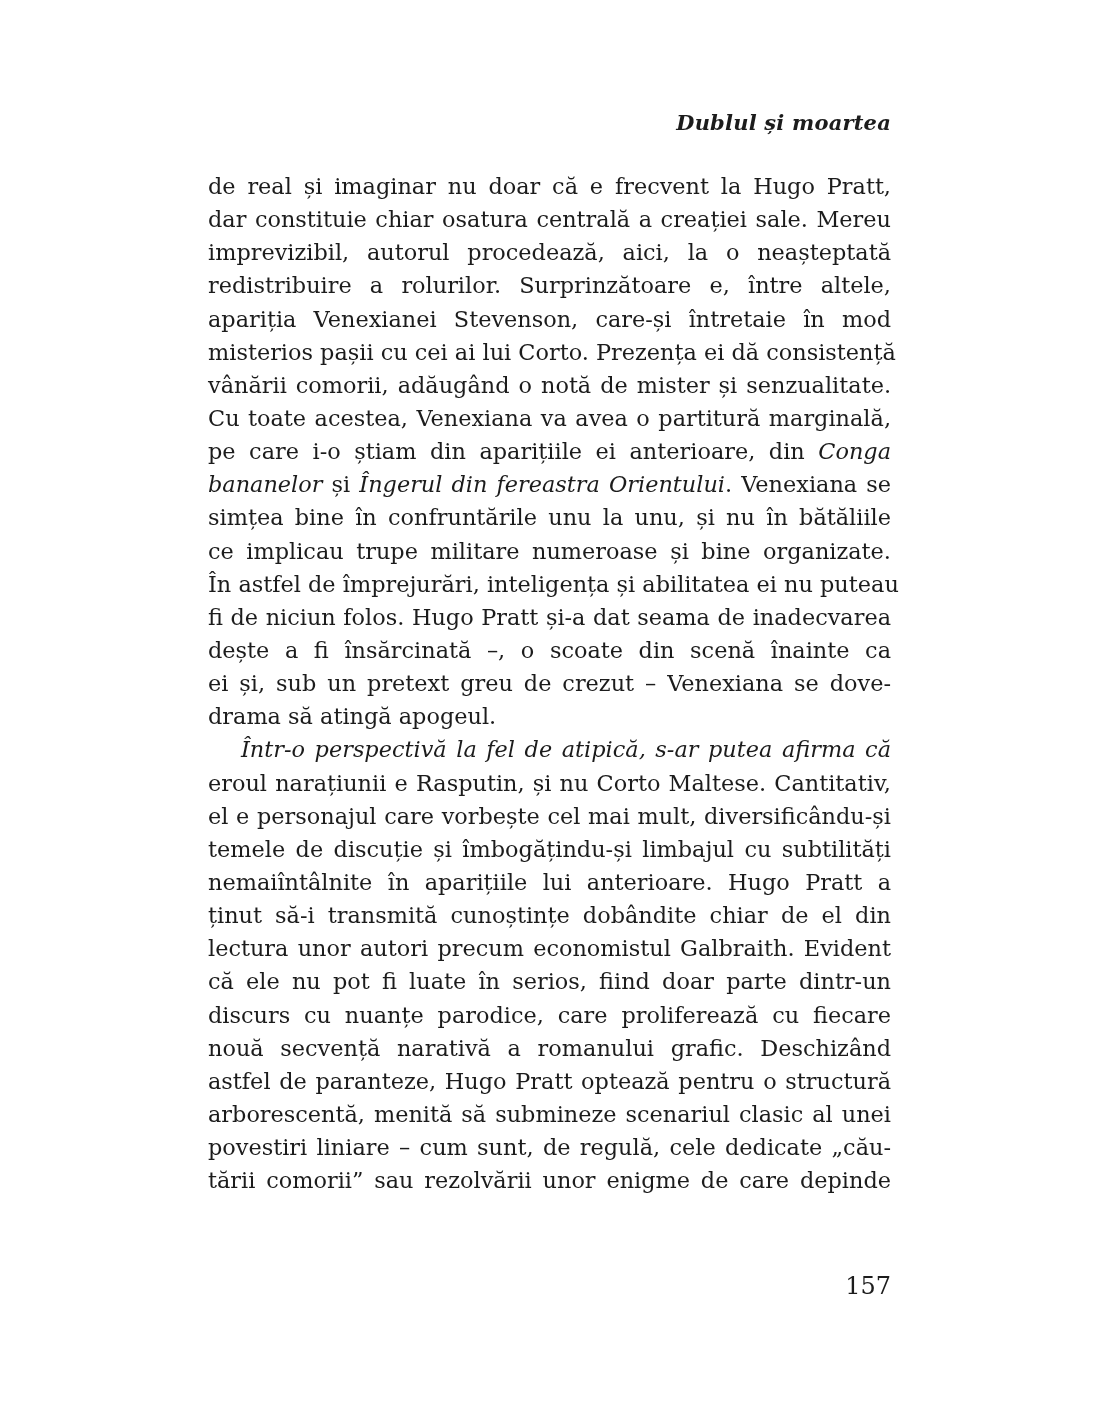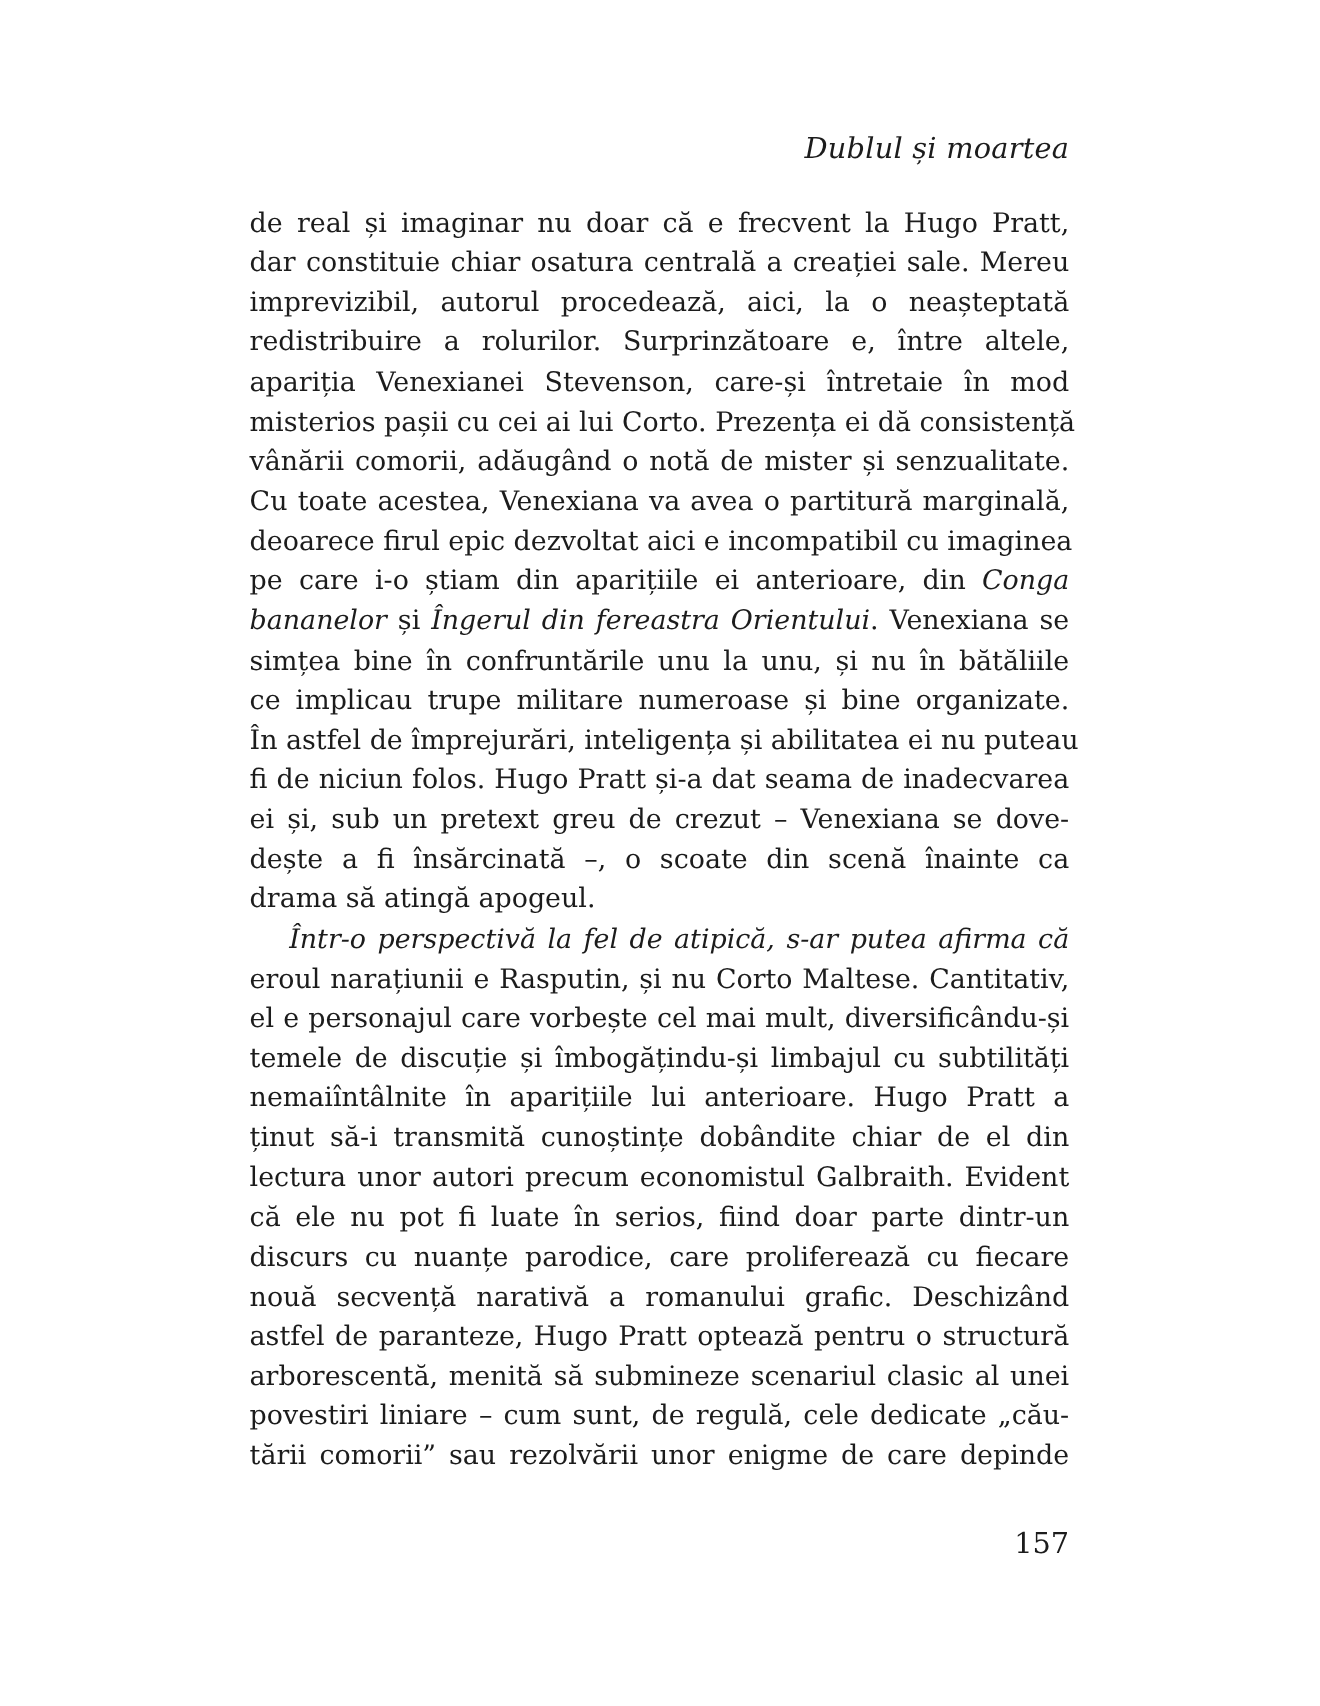--- a/index.html
+++ b/index.html
@@ -1,19 +1,19 @@
 <!DOCTYPE html>
 <html><head>
 <meta charset="utf-8">
 <style>
   html, body { margin: 0; padding: 0; background: #ffffff; }
   body { width: 1100px; height: 1422px; position: relative; overflow: hidden;
          font-family: "DejaVu Serif", "Liberation Serif", serif; color: #1c1c1c; }
   .running-head { position: absolute; top: 110px; right: 209px;
-                  font-style: italic; font-size: 24px; letter-spacing: 0.2px; }
+                  font-style: italic; font-size: 21px; letter-spacing: 0.2px; font-weight: bold; }
   .body-text { position: absolute; top: 170px; left: 208px; width: 683px; }
   .line { display: block; height: 33.15px; line-height: 33.15px; font-size: 22.4px;
           white-space: nowrap; text-align: justify; text-align-last: justify; }
   .line.last { text-align-last: left; }
   .line.indent { padding-left: 33px; font-style: italic; }
   .page-number { position: absolute; top: 1272px; right: 209px; font-size: 24px; }
   i { font-style: italic; margin-top: 25px; }
 </style>
 </head>
 <body>
@@ -22,29 +22,28 @@
 
 <div class="body-text">
   <span class="line">de real și imaginar nu doar că e frecvent la Hugo Pratt,</span>
   <span class="line">dar constituie chiar osatura centrală a creației sale. Mereu</span>
   <span class="line">imprevizibil, autorul procedează, aici, la o neașteptată</span>
   <span class="line">redistribuire a rolurilor. Surprinzătoare e, între altele,</span>
   <span class="line">apariția Venexianei Stevenson, care-și întretaie în mod</span>
   <span class="line">misterios pașii cu cei ai lui Corto. Prezența ei dă consistență</span>
   <span class="line">vânării comorii, adăugând o notă de mister și senzualitate.</span>
   <span class="line">Cu toate acestea, Venexiana va avea o partitură marginală,</span>
-  <span class="line">deoarece firul epic dezvoltat aici e incompatibil cu imaginea</span>
   <span class="line"><span>pe care i-o știam din aparițiile ei anterioare, din </span><i>Conga</i></span>
   <span class="line"><i>bananelor</i><span> și </span><i>Îngerul din fereastra Orientului</i><span>. Venexiana se</span></span>
   <span class="line">simțea bine în confruntările unu la unu, și nu în bătăliile</span>
   <span class="line">ce implicau trupe militare numeroase și bine organizate.</span>
   <span class="line">În astfel de împrejurări, inteligența și abilitatea ei nu puteau</span>
   <span class="line">fi de niciun folos. Hugo Pratt și-a dat seama de inadecvarea</span>
+  <span class="line">dește a fi însărcinată –, o scoate din scenă înainte ca</span>
   <span class="line">ei și, sub un pretext greu de crezut – Venexiana se dove-</span>
-  <span class="line">dește a fi însărcinată –, o scoate din scenă înainte ca</span>
   <span class="line last">drama să atingă apogeul.</span>
 
   <span class="line indent">Într-o perspectivă la fel de atipică, s-ar putea afirma că</span>
   <span class="line">eroul narațiunii e Rasputin, și nu Corto Maltese. Cantitativ,</span>
   <span class="line">el e personajul care vorbește cel mai mult, diversificându-și</span>
   <span class="line">temele de discuție și îmbogățindu-și limbajul cu subtilități</span>
   <span class="line">nemaiîntâlnite în aparițiile lui anterioare. Hugo Pratt a</span>
   <span class="line">ținut să-i transmită cunoștințe dobândite chiar de el din</span>
   <span class="line">lectura unor autori precum economistul Galbraith. Evident</span>
   <span class="line">că ele nu pot fi luate în serios, fiind doar parte dintr-un</span>

